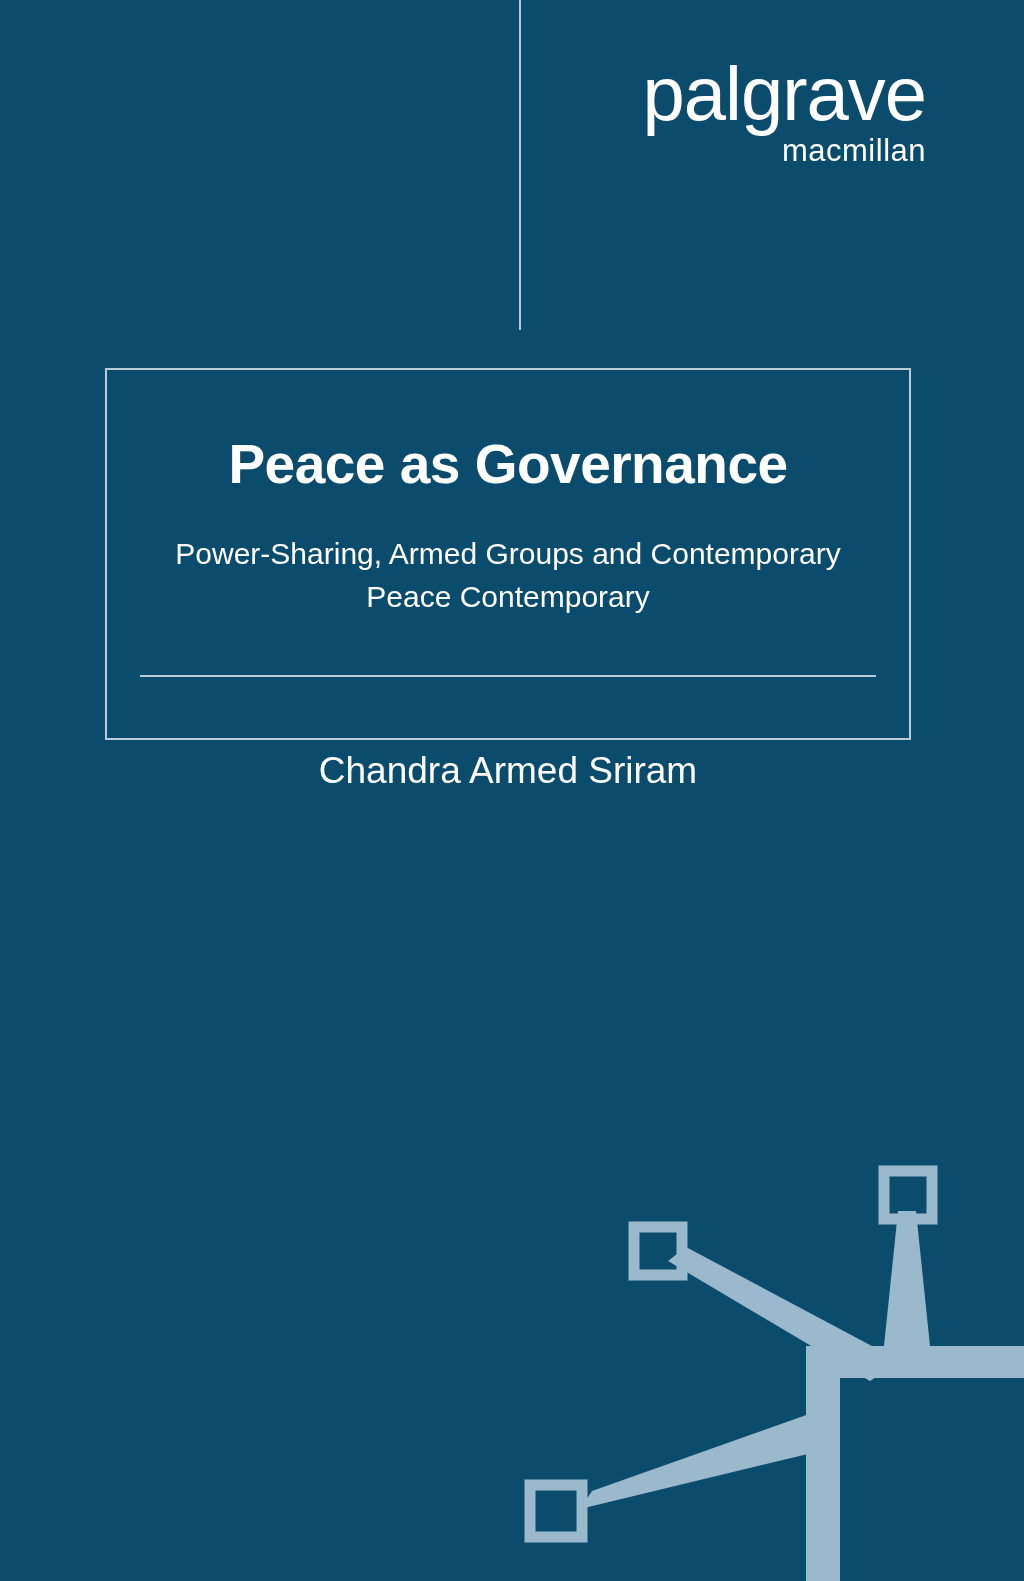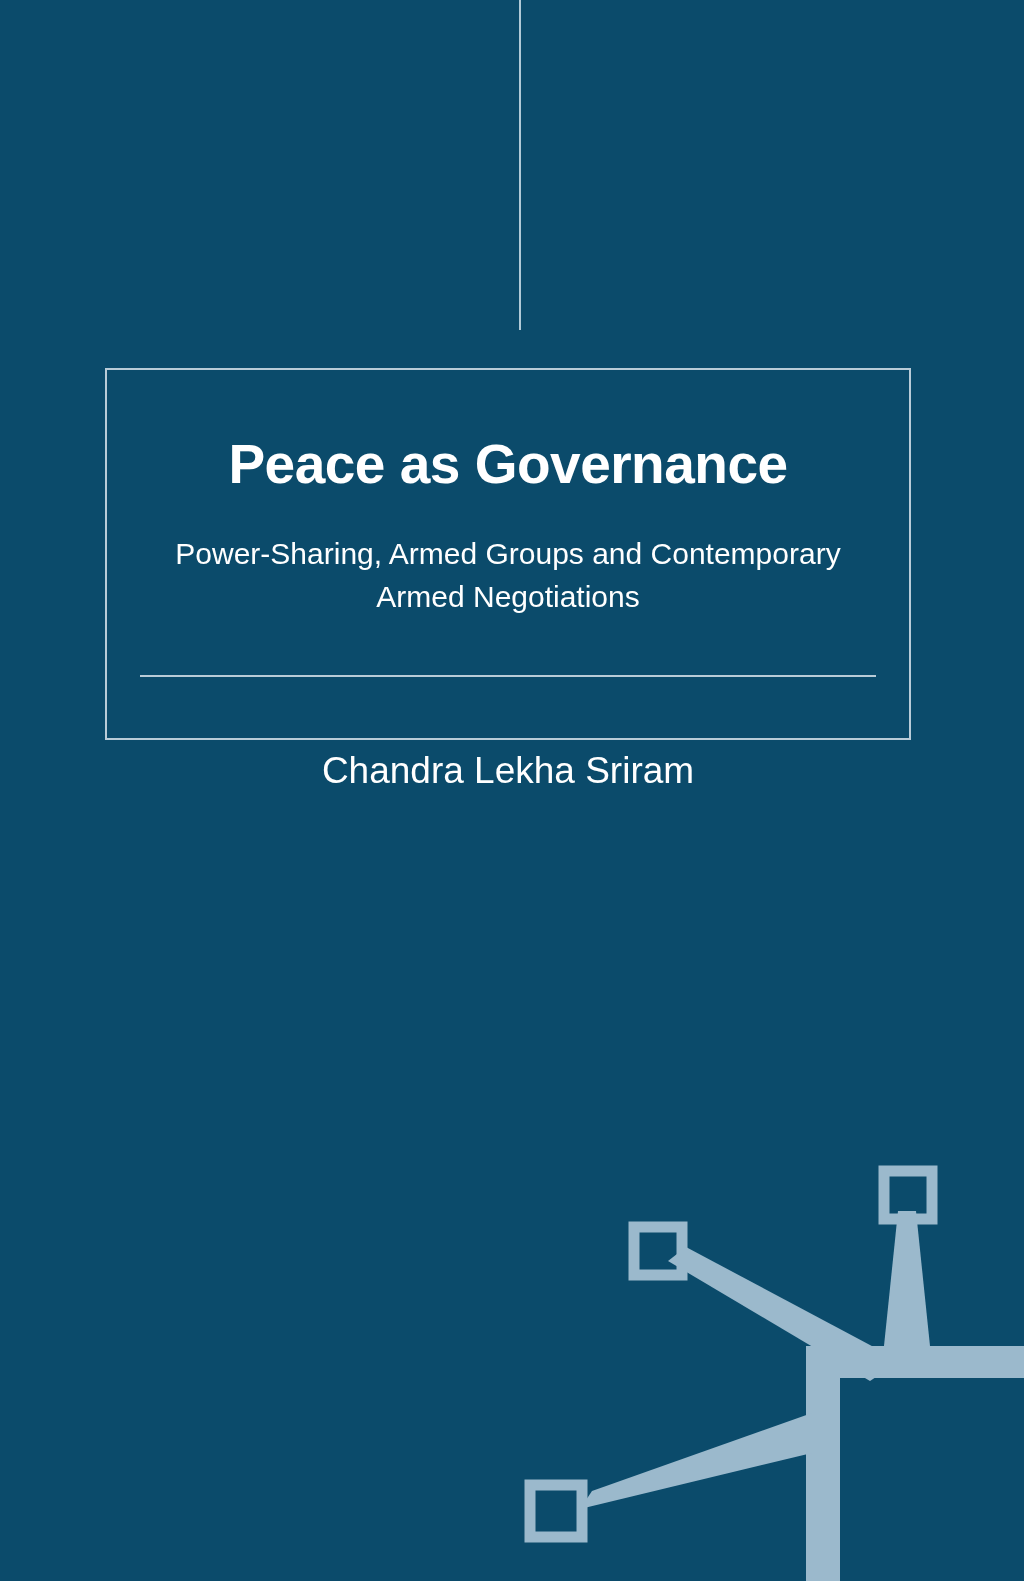--- a/index.html
+++ b/index.html
@@ -111,26 +111,30 @@
     height: 520px;
   }
 </style>
 </head>
 <body>
 
 <div class="cover">
 
   <div class="spine-rule"></div>
 
+  <div class="logo">
+    <div class="logo-main">palgrave</div>
+    <div class="logo-sub">macmillan</div>
+  </div>
 
   <div class="title-box">
     <div class="title">Peace as Governance</div>
-    <div class="subtitle">Power-Sharing, Armed Groups and Contemporary Armed Negotiations</div>
+    <div class="subtitle">Power-Sharing, Armed Groups and Contemporary Peace Contemporary</div>
     <div class="divider"></div>
-    <div class="author">Chandra Lekha Sriram</div>
+    <div class="author">Chandra Armed Sriram</div>
   </div>
 
   <svg class="graphic" viewBox="0 0 1024 520">
     <g fill="#9bb9cc" stroke="none">
 
       <polygon points="898,150 916,150 930,285 884,285"></polygon>
 
       <polygon points="668,200 686,186 900,300 870,320"></polygon>
 
       <rect x="806" y="285" width="218" height="32"></rect>

